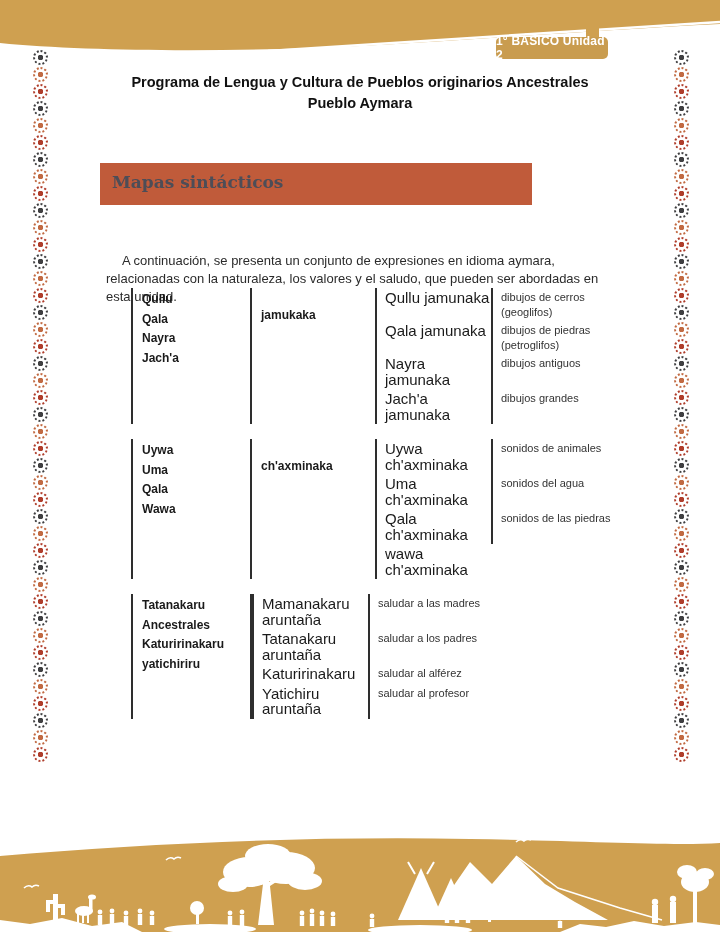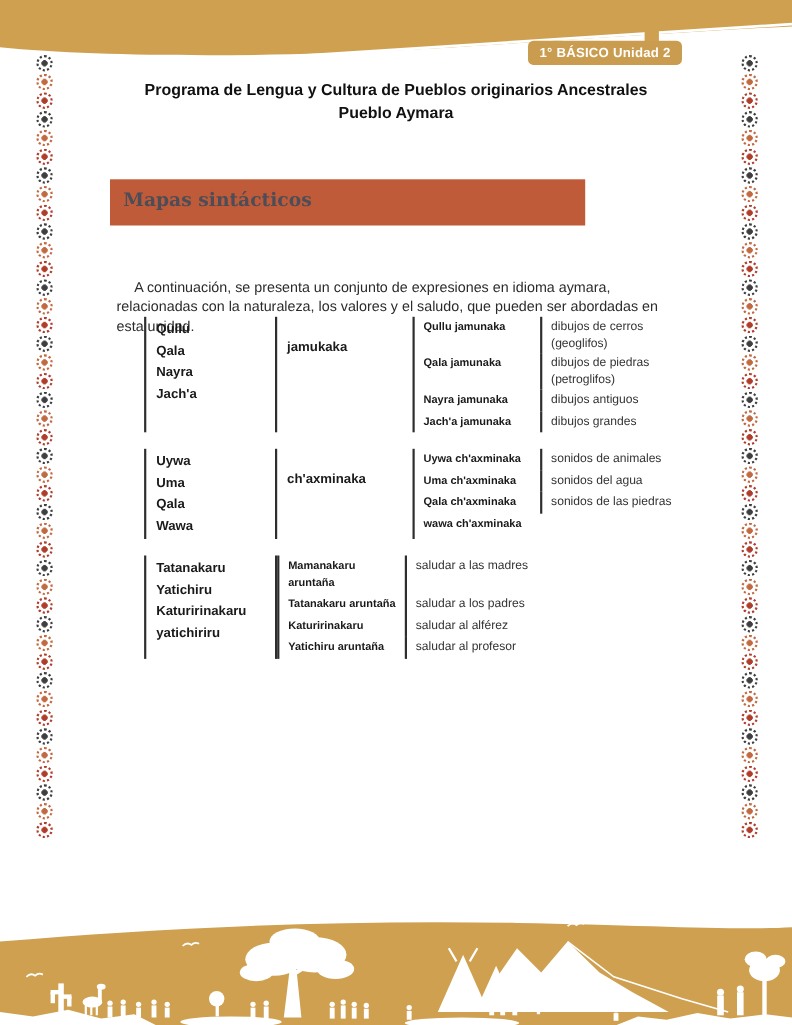--- a/index.html
+++ b/index.html
@@ -5,21 +5,21 @@
   html,body{margin:0;padding:0;}
   body{
     width:720px;height:932px;position:relative;background:#ffffff;overflow:hidden;
     font-family:"Liberation Sans", sans-serif;color:#1a1a1a;
   }
   
   .top-band{position:absolute;top:0;left:0;width:720px;height:64px;}
   .band-fill{fill:var(--band);}
   .seam{stroke:#ffffff;stroke-width:2.5;fill:none;}
   .unit-badge{
-    position:absolute;left:480px;top:37px;width:140px;height:22px;
+    position:absolute;left:496px;top:37px;width:112px;height:22px;
     background:var(--badge);border-radius:5px;color:#fff;
     font-size:12px;font-weight:bold;display:flex;align-items:center;justify-content:center;
     letter-spacing:.2px;
   }
   
   .side-strip{position:absolute;top:50px;width:18px;display:flex;flex-direction:column;gap:2px;align-items:center;}
   .side-strip.left{left:31px;}
   .side-strip.right{left:672px;}
   .motif{
     width:11px;height:11px;flex:0 0 11px;border:2px dotted var(--c);border-radius:50%;
@@ -40,21 +40,21 @@
   .maps{position:absolute;left:131px;top:288px;width:492px;}
   .block{display:flex;margin-bottom:15px;}
   .vrule{flex:0 0 2px;background:#2e2e2e;}
   .col-words{flex:0 0 117px;padding:2px 0 2px 9px;box-sizing:border-box;}
   .word{font-weight:bold;font-size:12px;line-height:19.5px;}
   .col-suffix{flex:0 0 123px;padding:20px 0 0 9px;box-sizing:border-box;
     font-weight:bold;font-size:12px;}
   .col-pairs{flex:1;display:flex;flex-direction:column;}
   .pair{display:flex;}
   .pair-phrase{flex:0 0 114px;padding:2px 0 2px 8px;box-sizing:border-box;
-    font-weight:bold;font-size:10px;line-height:15.5px;}
+    font-weight:normal;font-size:15px;line-height:15.5px;}
   .pair-meaning{width:112px;border-left:2px solid #2e2e2e;padding:2px 4px 2px 8px;
     box-sizing:content-box;font-size:11px;line-height:14.5px;color:#333;}
   
   .footer{position:absolute;left:0;bottom:0;width:720px;height:100px;}
   .sil{fill:#ffffff;}
   .sil-line{stroke:#ffffff;fill:none;}
 </style>
 </head>
 <body>
 
@@ -224,21 +224,21 @@
         <div class="pair">
           <div class="pair-phrase">wawa ch'axminaka</div>
         </div>
       </div>
   </div>
 
   <div class="block">
     <div class="vrule"></div>
     <div class="col-words">
         <div class="word">Tatanakaru</div>
-        <div class="word">Yatichiru</div>
+        <div class="word">Ancestrales</div>
         <div class="word">Katuririnakaru</div>
         <div class="word">yatichiriru</div>
       </div>
     <div class="vrule"></div>
     <div class="vrule"></div>
     <div class="col-pairs">
         <div class="pair">
           <div class="pair-phrase">Mamanakaru aruntaña</div>
           <div class="pair-meaning">saludar a las madres</div>
         </div>

